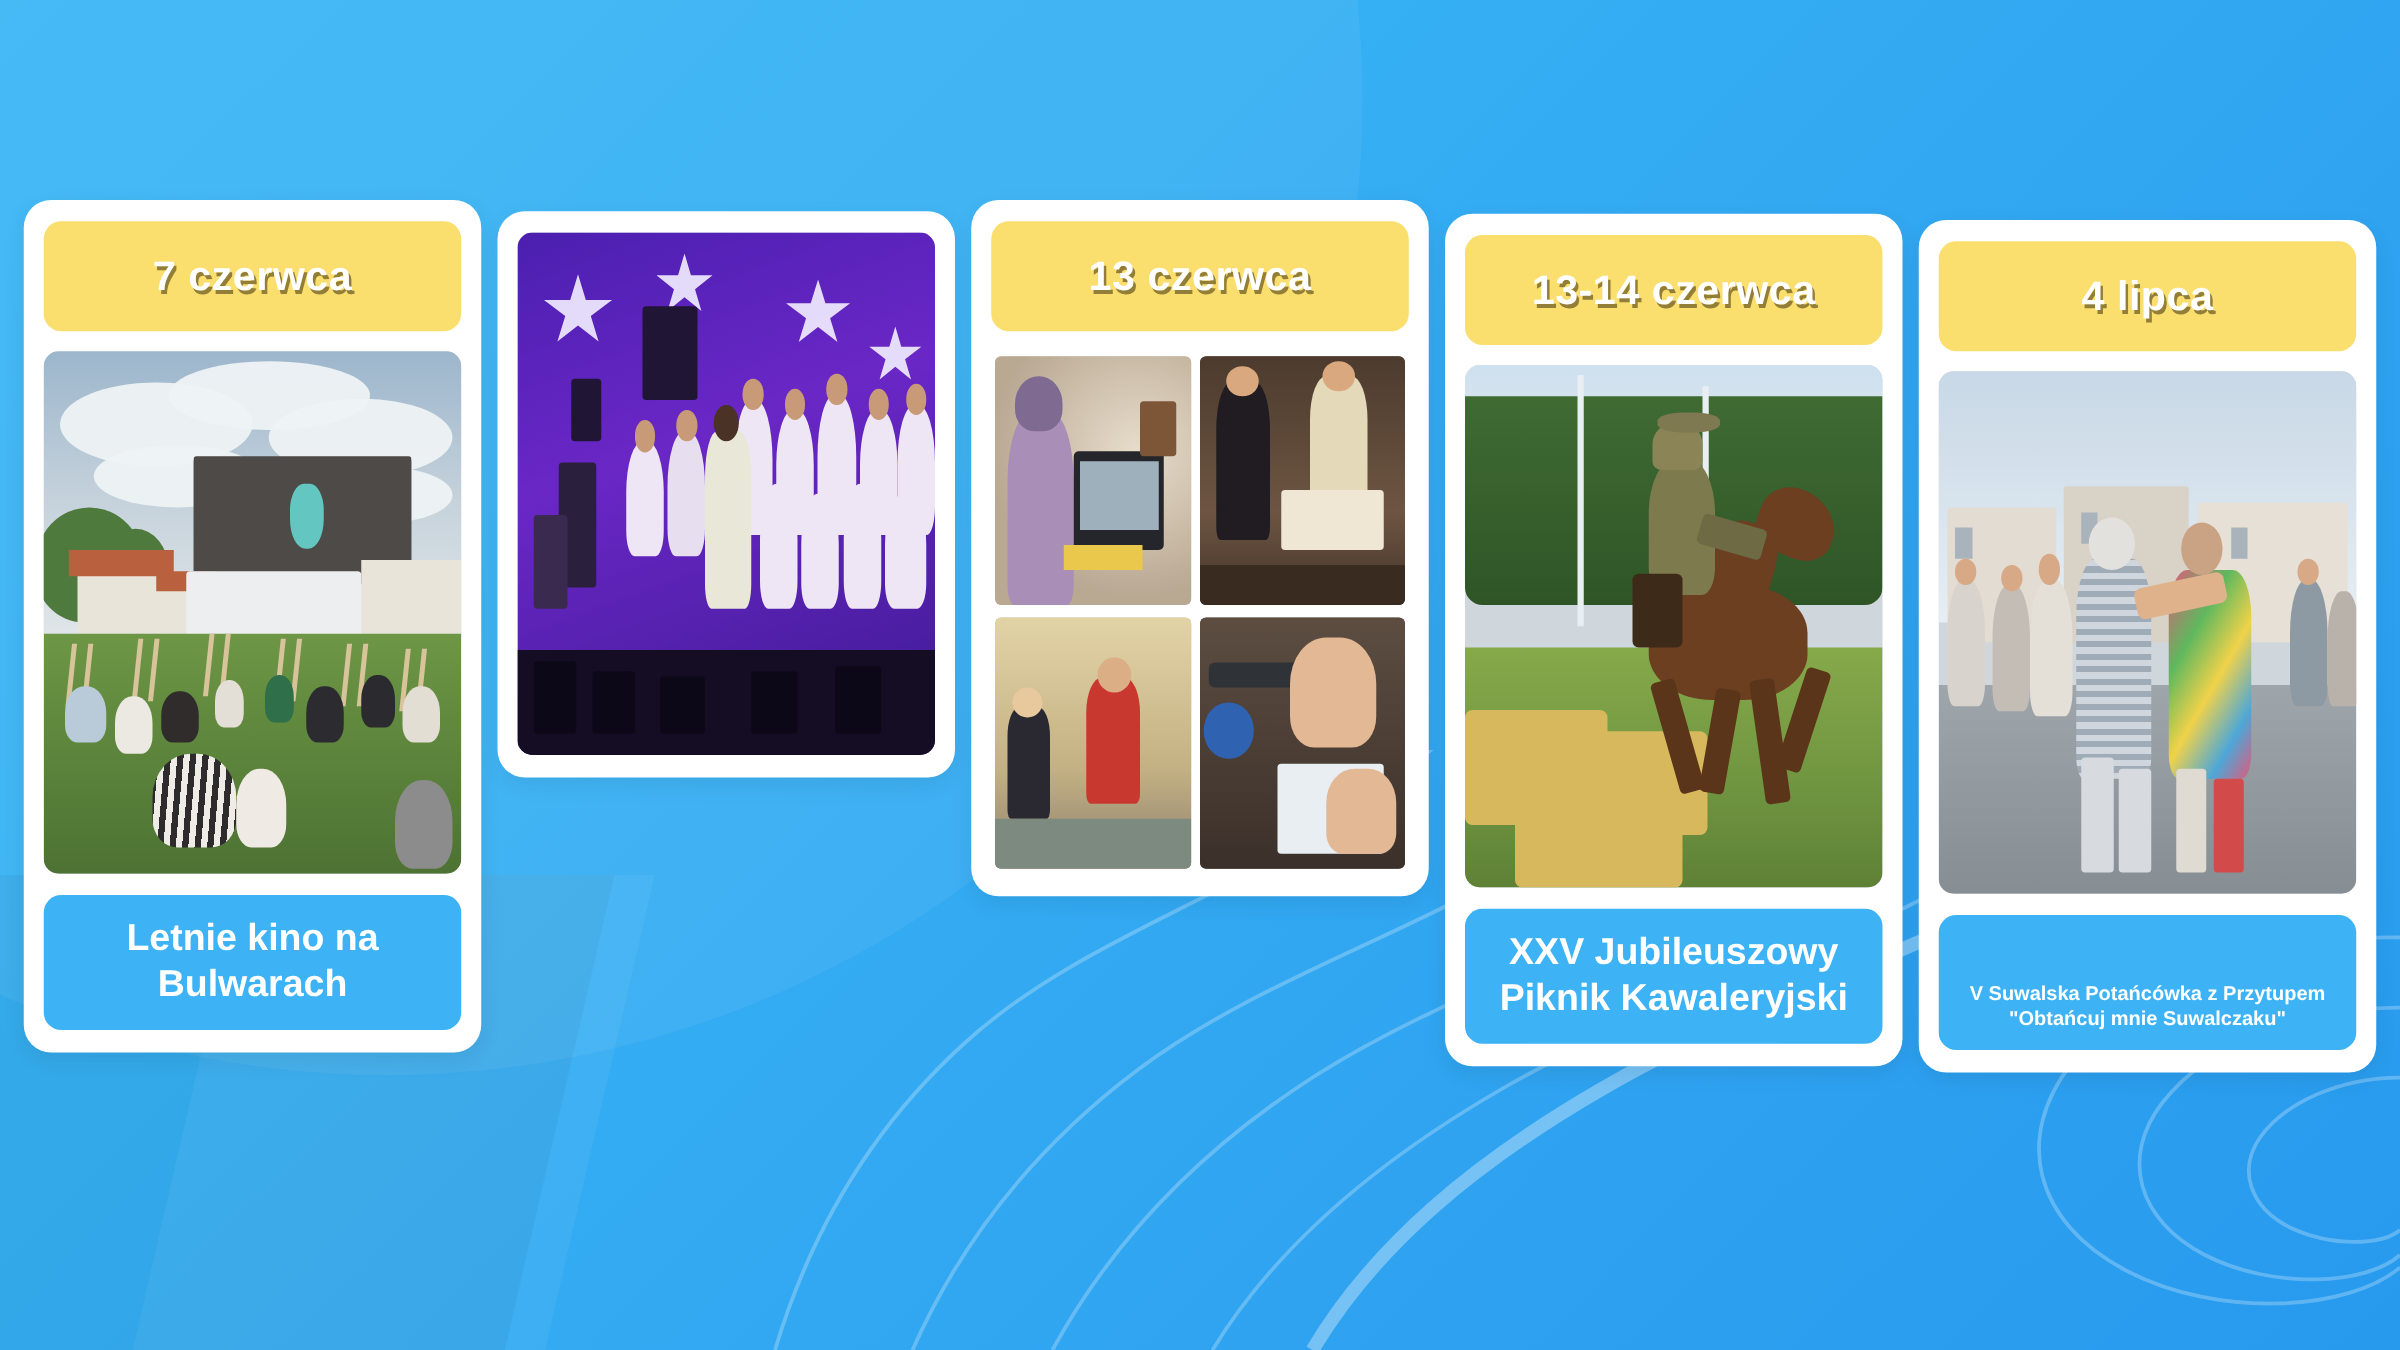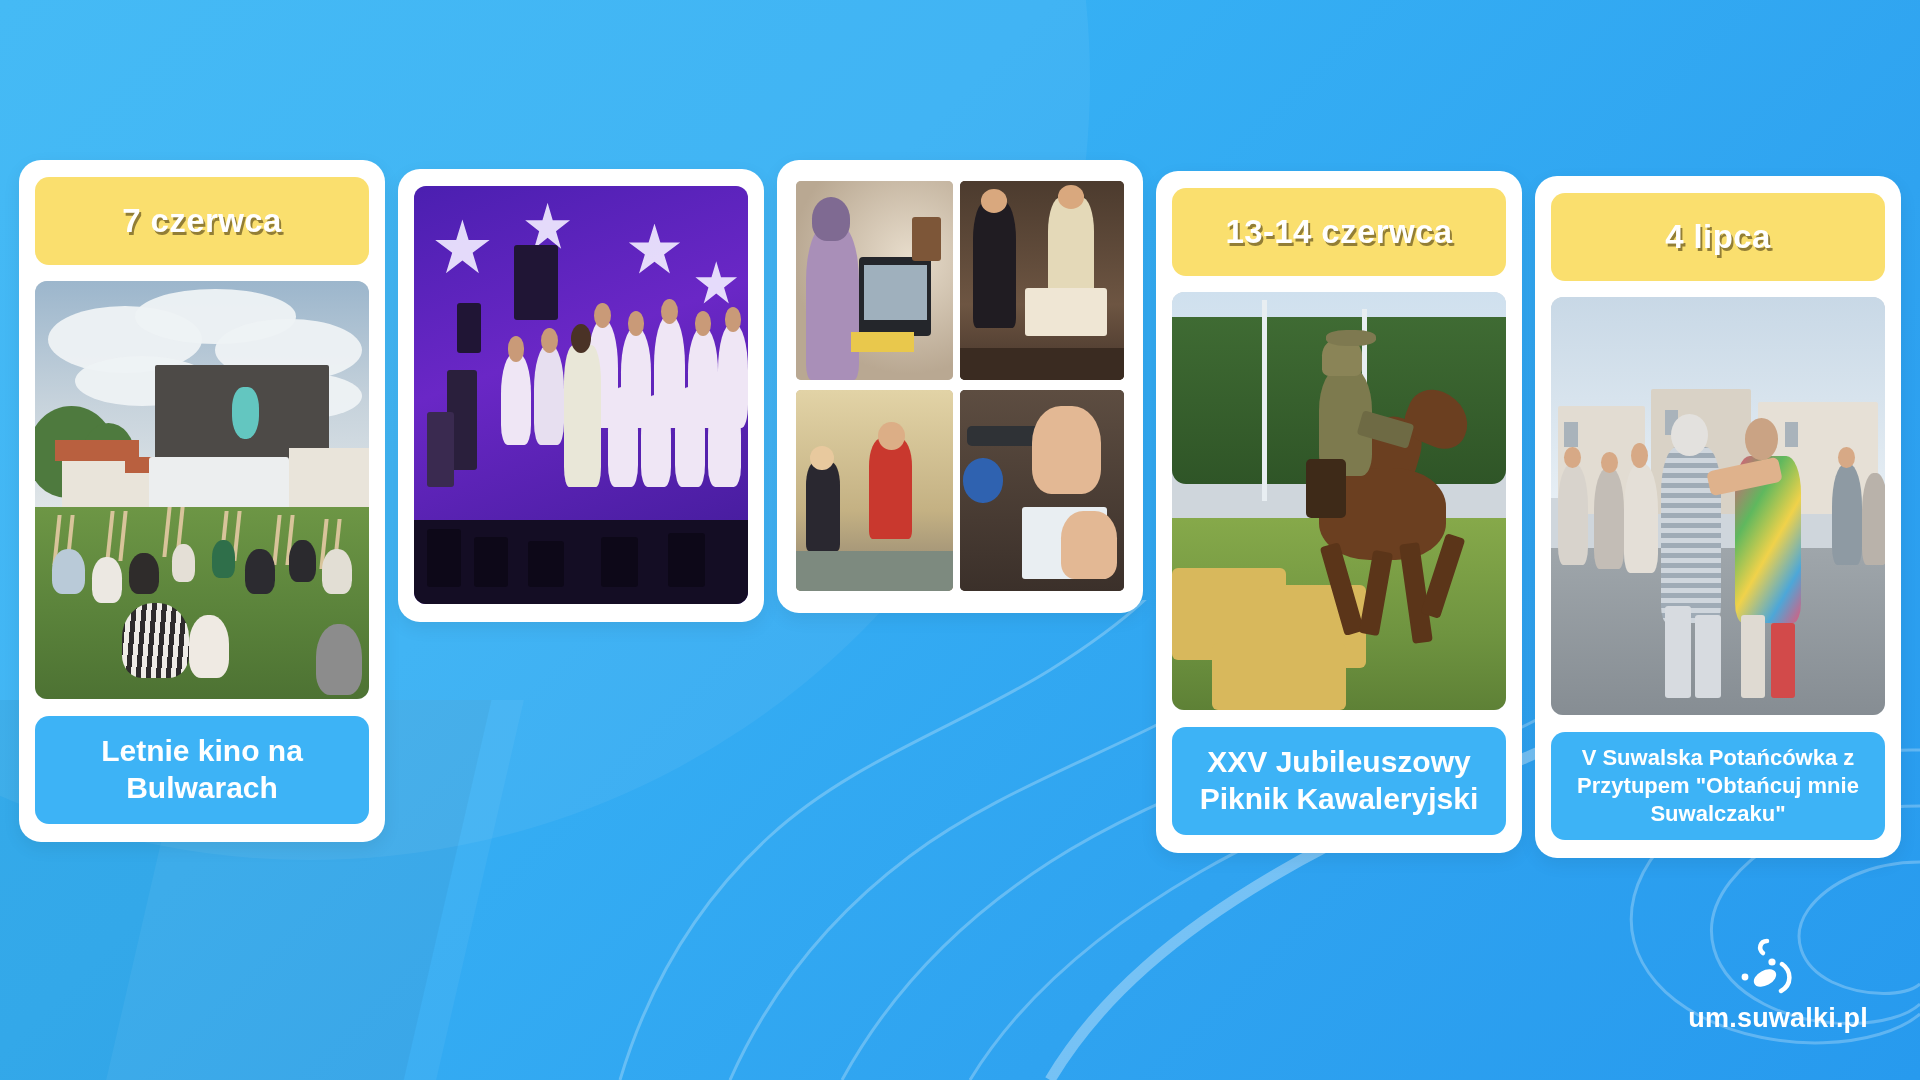--- a/index.html
+++ b/index.html
@@ -117,21 +117,21 @@
     padding: 12px 14px;
   }
   .title-text {
     color: #ffffff;
     font-weight: bold;
     text-align: center;
     line-height: 1.22;
     font-size: 30px;
   }
   .title-text.sz-sm { font-size: 20.5px; line-height: 1.26; }
-  .title-text.sz-xs { font-size: 22px; line-height: 1.27; }
+  .title-text.sz-xs { font-size: 16px; line-height: 1.27; margin-top: 40px; }
 
   
   .footer-title {
     position: absolute;
     left: 66px;
     bottom: 52px;
     font-size: 86px;
     font-weight: bold;
     font-style: italic;
     color: #ffffff;
@@ -312,20 +312,23 @@
           <div class="gos-spk" style="left:4%;top:82%;width:10%;height:14%;background:#0d0818"></div>
           <div class="gos-spk" style="left:18%;top:84%;width:10%;height:12%;background:#0d0818"></div>
           <div class="gos-spk" style="left:34%;top:85%;width:11%;height:11%;background:#0d0818"></div>
           <div class="gos-spk" style="left:56%;top:84%;width:11%;height:12%;background:#0d0818"></div>
           <div class="gos-spk" style="left:76%;top:83%;width:11%;height:13%;background:#0d0818"></div>
         </div>
       </div>
     </div>
 
     <div class="card offset-c">
+      <div class="date-chip">
+        <span class="date-text">13 czerwca</span>
+      </div>
       <div class="photo" style="background:#ffffff">
         <div class="scene">
           <div class="col" style="left:1%;top:1%;width:47%;height:47.5%;background:#cdbfae">
             <div class="tint" style="background:radial-gradient(circle at 72% 38%,#e7dccb,#b9a892 70%)"></div>
             <div style="position:absolute;left:6%;top:22%;width:34%;height:78%;background:#a98fb8;border-radius:36% 36% 10% 10%"></div>
             <div style="position:absolute;left:10%;top:8%;width:24%;height:22%;background:#7f6a92;border-radius:50% 50% 40% 40%"></div>
             <div style="position:absolute;left:40%;top:38%;width:46%;height:40%;background:#24262b;border-radius:4px"></div>
             <div style="position:absolute;left:43%;top:42%;width:40%;height:28%;background:#9fb0bd"></div>
             <div style="position:absolute;left:35%;top:76%;width:40%;height:10%;background:#e9c84c"></div>
             <div style="position:absolute;left:74%;top:18%;width:18%;height:22%;background:#7d5638;border-radius:3px"></div>
@@ -428,26 +431,14 @@
         </div>
       </div>
       <div class="title-chip">
         <span class="title-text sz-xs">V Suwalska Potańcówka z Przytupem "Obtańcuj mnie Suwalczaku"</span>
       </div>
     </div>
 
   </div>
 
 
-  <div class="logo">
-    <div class="logo-mark">
-      <svg viewBox="0 0 120 66" width="120" height="66">
-        <path d="M49 6 C42 6 40 14 45 18" fill="none" stroke="#ffffff" stroke-width="4.5" stroke-linecap="round"></path>
-        <circle cx="54" cy="27" r="3.6" fill="#ffffff"></circle>
-        <circle cx="27" cy="42" r="3.4" fill="#ffffff"></circle>
-        <ellipse cx="47" cy="43" rx="12" ry="7.5" fill="#ffffff" transform="rotate(-28 47 43)"></ellipse>
-        <path d="M64 29 C74 36 74 50 63 56" fill="none" stroke="#ffffff" stroke-width="4.5" stroke-linecap="round"></path>
-      </svg>
-    </div>
-    <div class="logo-text">um.suwalki.pl</div>
-  </div>
 
 </div>
 
 </body></html>

